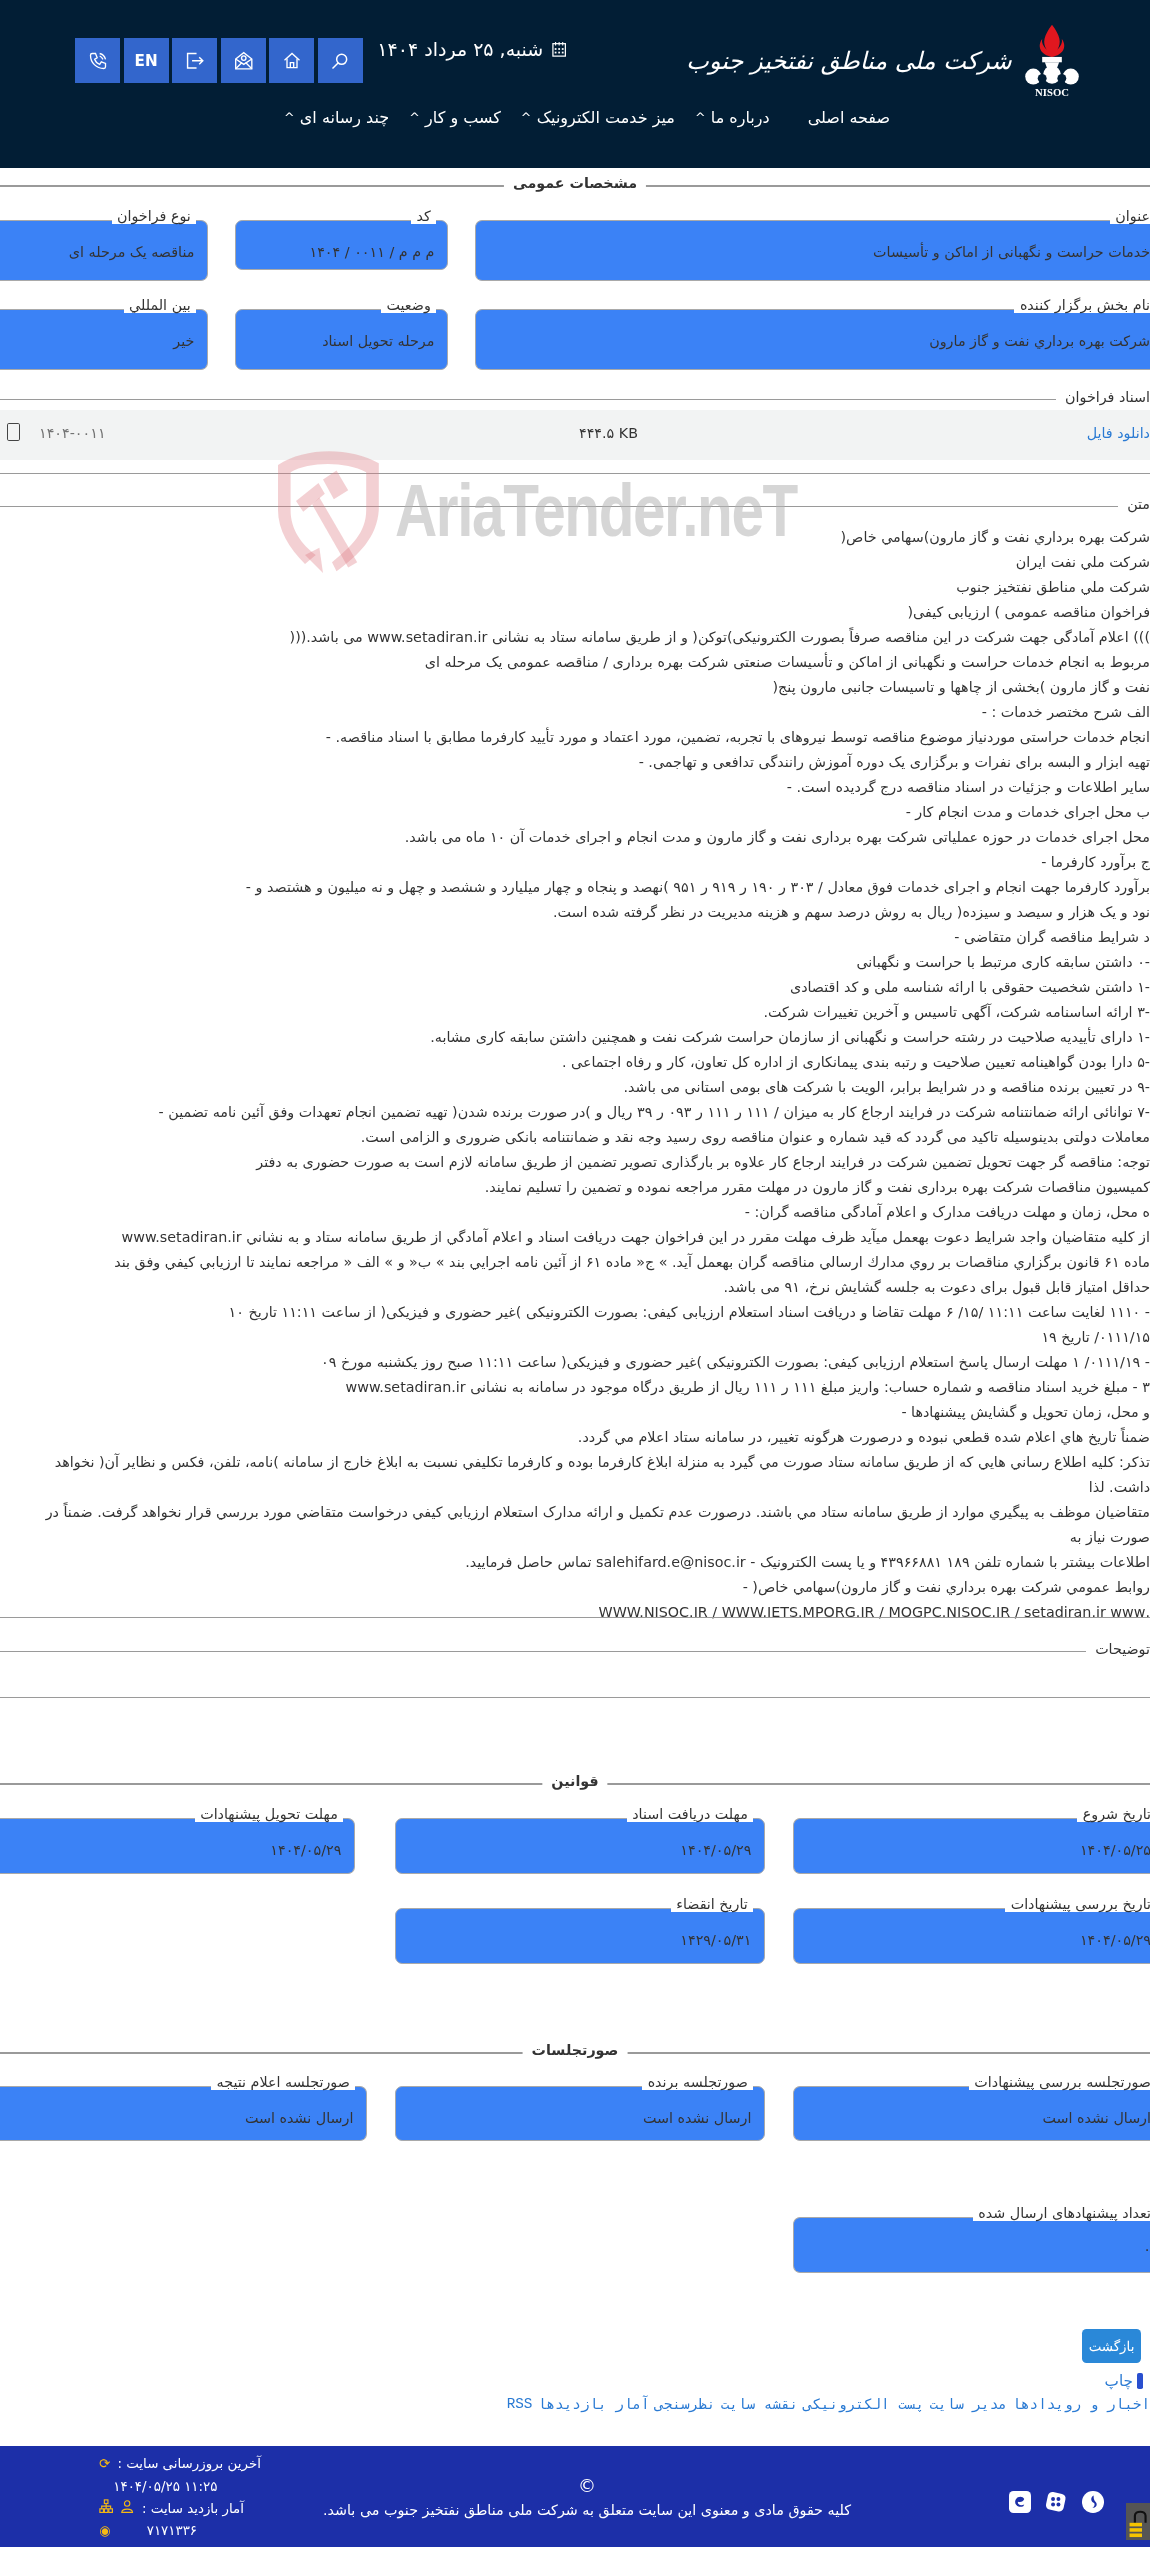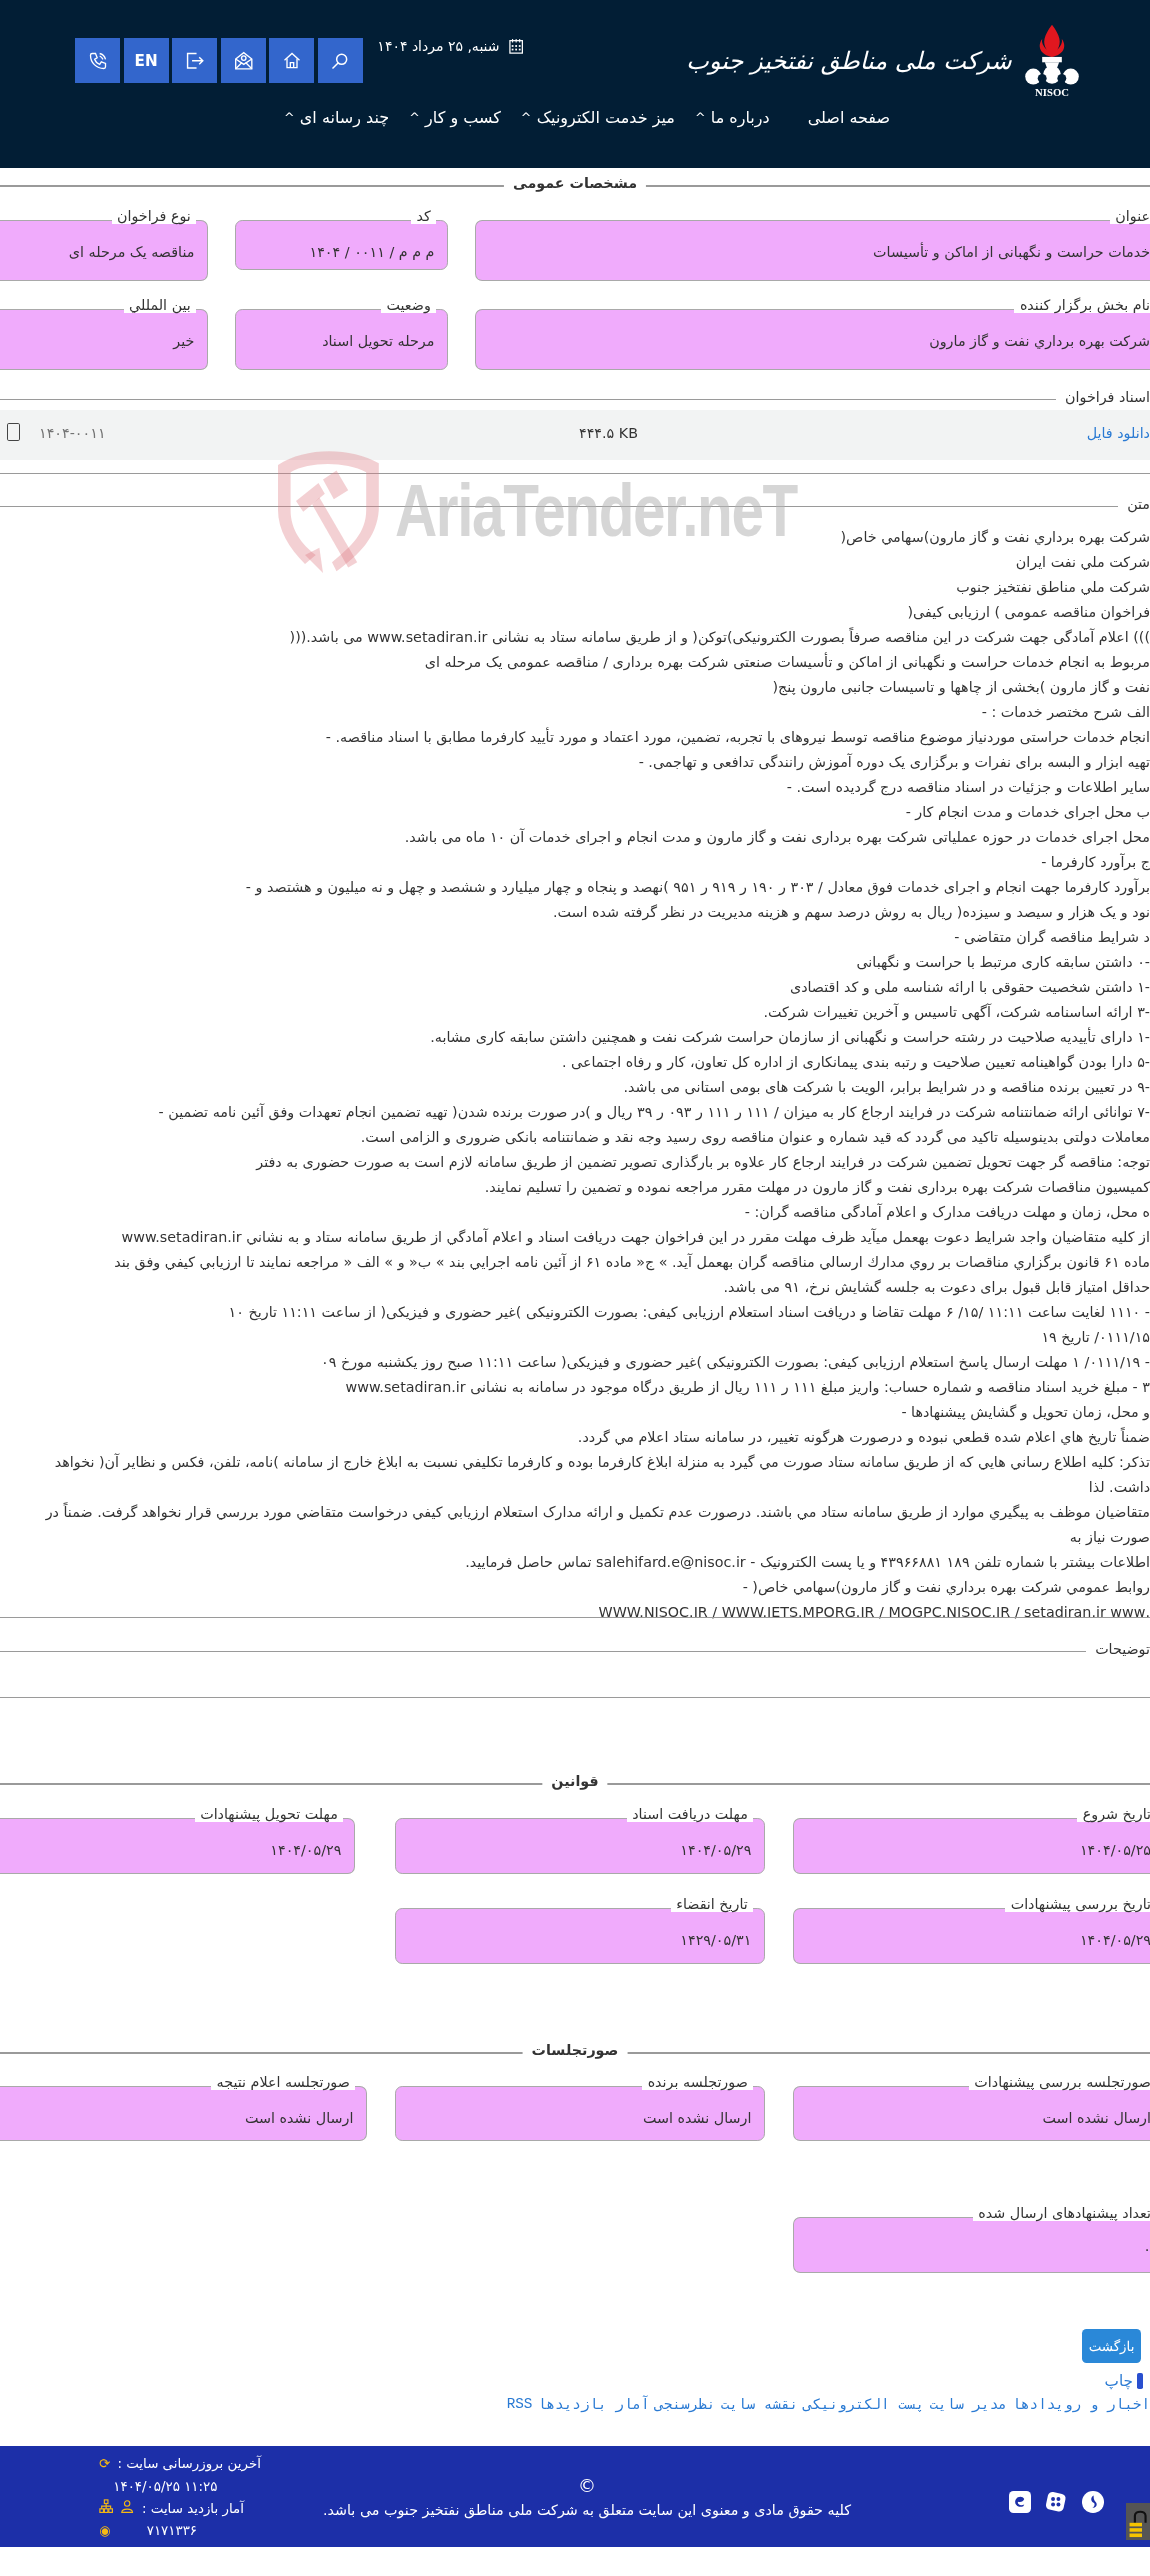--- a/index.html
+++ b/index.html
@@ -6,32 +6,32 @@
   html, body { width: 1150px; height: 2576px; overflow: hidden; background: #ffffff; }
   body { font-family: "DejaVu Sans", sans-serif; color: #333; position: relative; direction: rtl; }
 
   
   .header { position: absolute; left: 0; top: 0; width: 1150px; height: 168px; background: #021e35; }
   .logo-wrap { position: absolute; right: 63px; top: 23px; height: 75px; display: flex; align-items: center; gap: 5.4px; direction: ltr; }
   .logo-text { color: #fff; font-family: "DejaVu Serif", serif; font-style: italic; font-size: 24px; white-space: nowrap; direction: rtl; }
   .logo-mark { width: 70px; height: 75px; position: relative; }
   .top-tools { position: absolute; left: 75px; top: 38px; display: flex; direction: ltr; gap: 3.6px; align-items: flex-start; }
   .tool-btn { width: 45px; height: 45px; background: #3366cc; color: #fff; display: flex; align-items: center; justify-content: center; font-family: "DejaVu Sans", sans-serif; font-size: 15.2px; font-weight: bold; }
-  .date-label { color: #fff; font-size: 14px; margin-left: 10.8px; display: flex; align-items: center; gap: 9px; direction: rtl; white-space: nowrap; }
+  .date-label { color: #fff; font-size: 19px; margin-left: 10.8px; display: flex; align-items: center; gap: 9px; direction: rtl; white-space: nowrap; }
   .nav { position: absolute; right: 260px; top: 108px; display: flex; gap: 20px; direction: rtl; }
   .nav-item { color: #fff; font-size: 16px; white-space: nowrap; display: flex; align-items: center; gap: 5.4px; }
   .nav-item .caret { font-size: 12.6px; }
 
   
   .section-title { position: absolute; left: 0; width: 1150px; height: 20px; }
   .section-title .line { position: absolute; left: 0; right: 0; top: 10px; height: 1.8px; background: #9a9a9a; }
   .section-title .label { position: absolute; top: 0; left: 50%; transform: translateX(-50%); background: #fff; padding: 0 9px; font-size: 14.3px; font-weight: bold; color: #333; white-space: nowrap; }
 
   
-  .fbox { position: absolute; border: 1.3px solid #a9a9a9; border-radius: 7.2px; background: #f0abfc; }
+  .fbox { position: absolute; border: 1.3px solid #a9a9a9; border-radius: 7.2px; background: #3b82f6; }
   .fbox .legend { position: absolute; top: -12.6px; right: 10.8px; background: #fff; padding: 0 5.4px; font-size: 14.3px; color: #333; white-space: nowrap; }
   .fbox .value { position: absolute; top: 23px; right: 12.6px; font-size: 14.3px; color: #333; white-space: nowrap; }
   .fbox.open-left { border-left: none; border-top-left-radius: 0; border-bottom-left-radius: 0; }
   .fbox.open-right { border-right: none; border-top-right-radius: 0; border-bottom-right-radius: 0; }
   .fbox.open-right .legend { right: 0; padding-right: 0; }
   .fbox.open-right .value { right: 0; }
 
   
   .legend-line { position: absolute; left: 0; width: 1150px; height: 20px; }
   .legend-line .line { position: absolute; left: 0; right: 0; top: 10px; height: 1.3px; background: #9a9a9a; }

